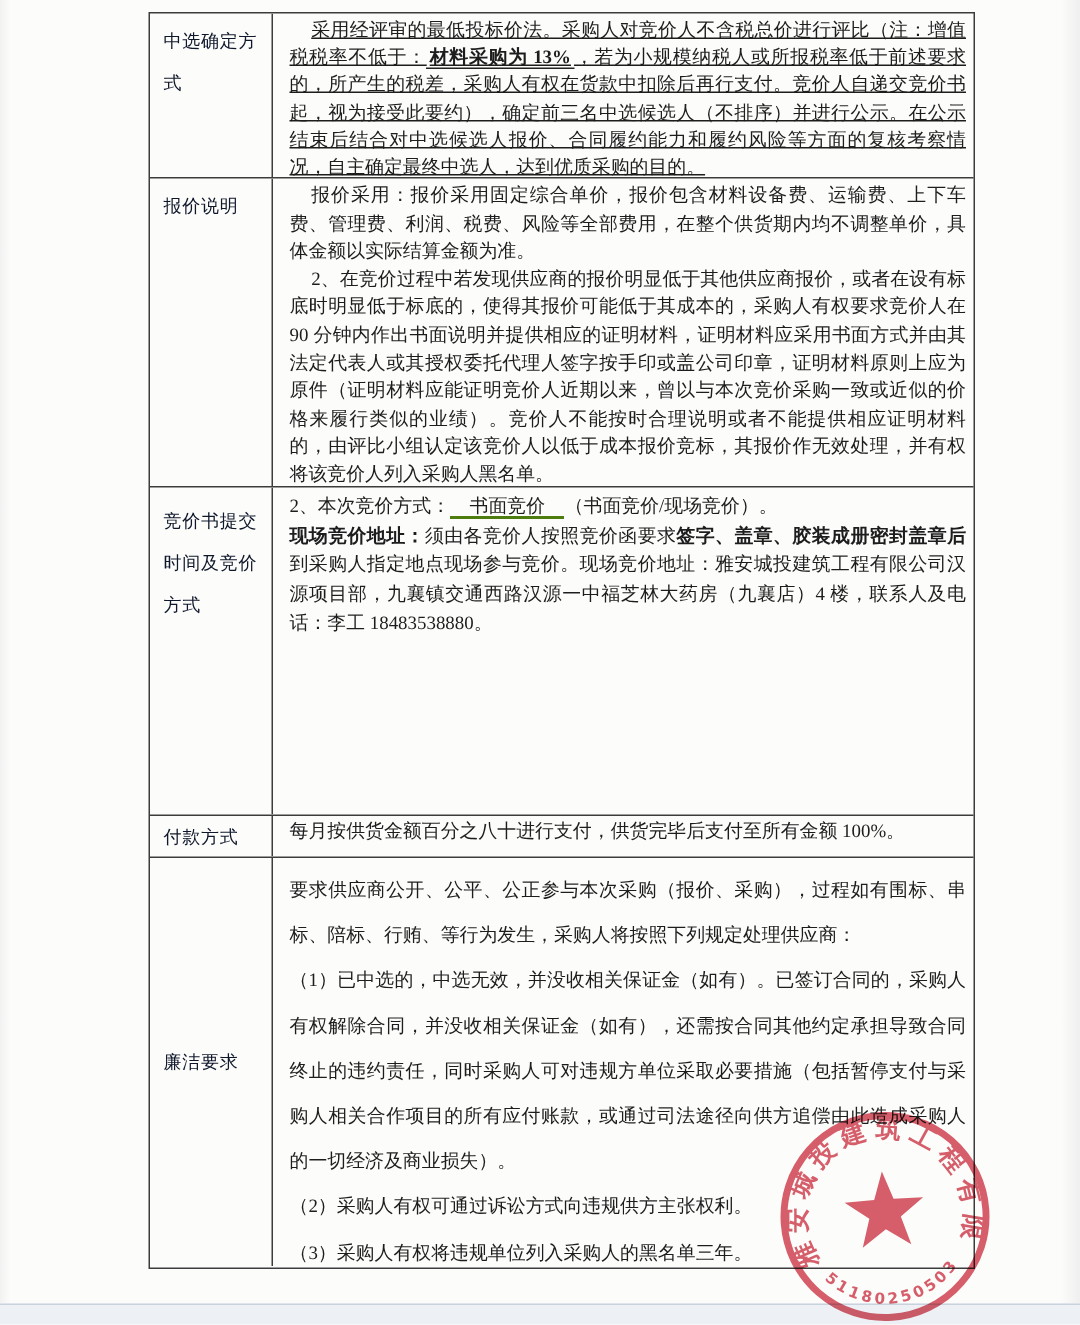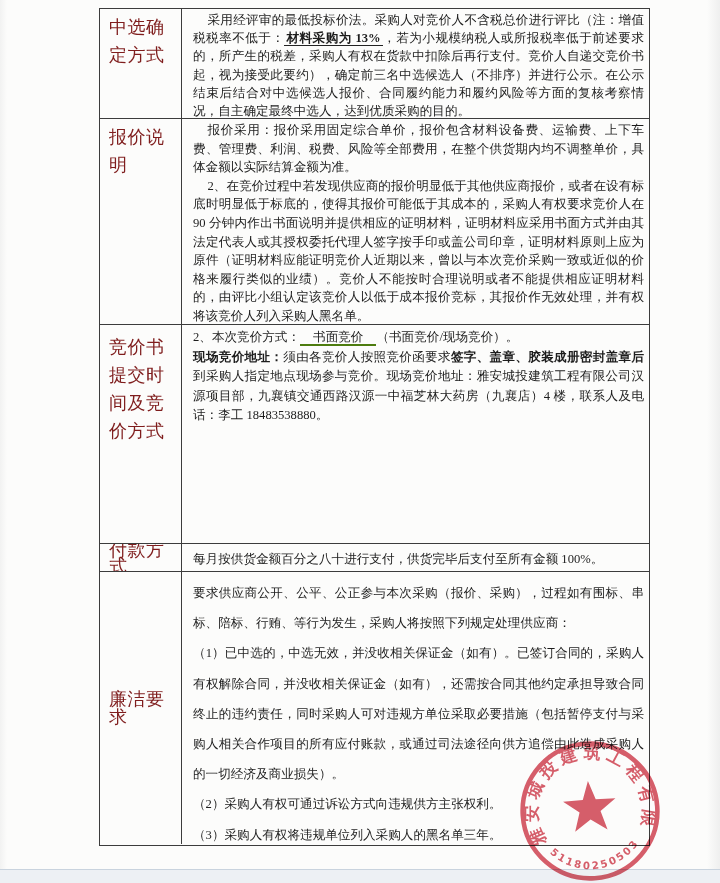--- a/index.html
+++ b/index.html
@@ -17,36 +17,36 @@
   .edge-left{position:absolute;top:0;bottom:14px;left:0;width:7px;
     background:linear-gradient(to right,rgba(120,125,130,0.08),rgba(120,125,130,0));}
 
   
   .tbl{position:absolute;left:99px;top:8px;width:551px;height:838px;
     border:1.5px solid #3c3c3c;box-sizing:border-box;background:transparent;}
   .row{display:flex;box-sizing:border-box;overflow:hidden;}
   .row + .row{border-top:1.5px solid #3c3c3c;}
   .cell{box-sizing:border-box;overflow:hidden;}
   .label{width:82px;border-right:1.5px solid #3c3c3c;
-    font-size:18px;line-height:28px;letter-spacing:0.5px;
-    padding:4px 2px 0 9px;color:#7f1d1d;}
+    font-size:12px;line-height:28px;letter-spacing:0.5px;
+    padding:4px 2px 0 9px;color:#0f172a;}
   .content{flex:1;padding:2px 5px 0 11px;font-size:12.6px;}
   .content p{margin:0;text-align:justify;}
   .content p.ind{text-indent:1.15em;}
   b,.b{font-weight:bold;}
   .u{border-bottom:1px solid #222;}
   .upad{border-bottom:2px solid #4d7c0f;padding:0 13px;}
   .upad2{border-bottom:1px solid #222;padding:0 2px;}
 
   
-  .r0{height:109px}.r0 .content{line-height:18.2px;}
+  .r0{height:109px}.r0 .content{line-height:18.2px;text-decoration:underline;}
   .r1{height:206px}.r1 .content{line-height:18.6px;}
   .r2{height:219px}.r2 .content{line-height:19.6px;padding-top:3px;}
   .r2 .label{padding-top:8px;}
-  .r3{height:28px}.r3 .content{display:flex;align-items:center;line-height:16px;}
+  .r3{height:28px}.r3 .content{display:flex;line-height:16px;}
   .r3 .label{display:flex;align-items:center;padding-top:0;line-height:16px;}
   .r4{height:273px}.r4 .content{line-height:30.2px;padding-top:6px;}
   .r4 .label{display:flex;align-items:center;padding-top:0;line-height:18px;}
 
   
   .stamp{position:absolute;left:516px;top:737px;width:148px;height:148px;
     mix-blend-mode:multiply;opacity:0.92;transform:rotate(-4deg);}
 </style>
 </head>
 <body>

